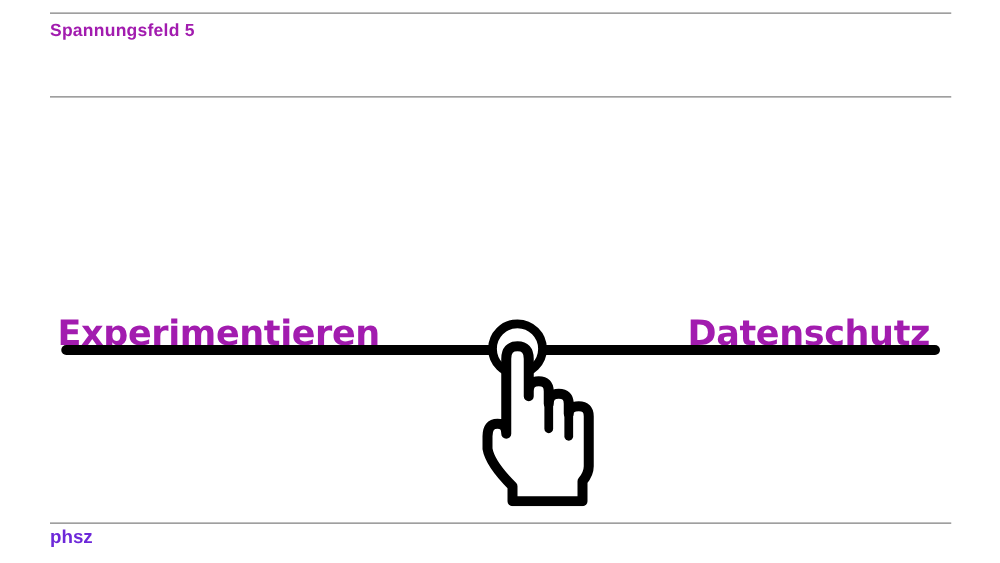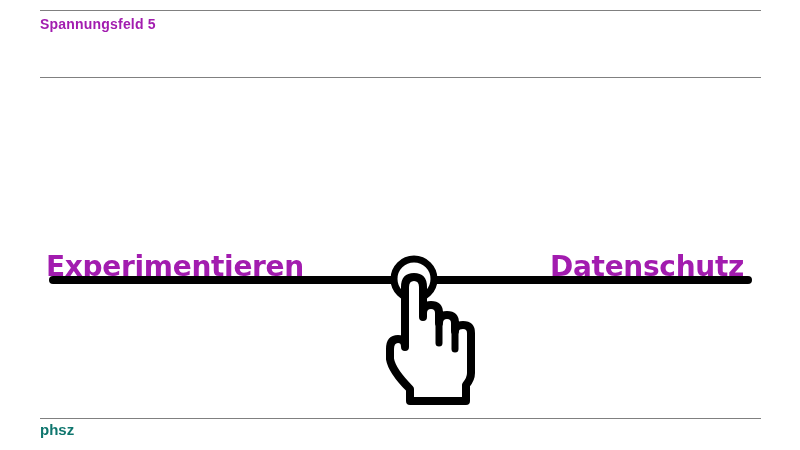--- a/index.html
+++ b/index.html
@@ -7,21 +7,21 @@
     .rule { position:absolute; left:40px; width:721px; height:1px; background:#808080; }
     .rule-top { top:10px; }
     .rule-mid { top:77px; }
     .rule-bot { top:418px; }
     .title { position:absolute; left:40px; top:16px; font-size:14px; font-weight:bold; color:#a21caf; letter-spacing:0.2px; }
     .pole { position:absolute; top:222px; font-family:"DejaVu Sans", sans-serif; font-weight:bold; font-size:28px; color:#a21caf; letter-spacing:-0.3px;margin-top:28px; }
     .pole-left { left:46px; }
     .pole-right { right:56px; }
     .slider-track { position:absolute; left:49px; top:276px; width:703px; height:8px; background:#000; border-radius:4px; }
     .hand { position:absolute; left:380px; top:255px; width:110px; height:150px; }
-    .footer { position:absolute; left:40px; top:421px; font-size:15px; font-weight:bold; color:#0f766e; }
+    .footer { position:absolute; left:40px; top:421px; font-size:15px; font-weight:bold; color:#6d28d9; }
   </style>
 </head>
 <body>
 
 <div class="rule rule-top"></div>
 <div class="title">Spannungsfeld 5</div>
 <div class="rule rule-mid"></div>
 
 <div class="pole pole-left">Experimentieren</div>
 <div class="pole pole-right">Datenschutz</div>

